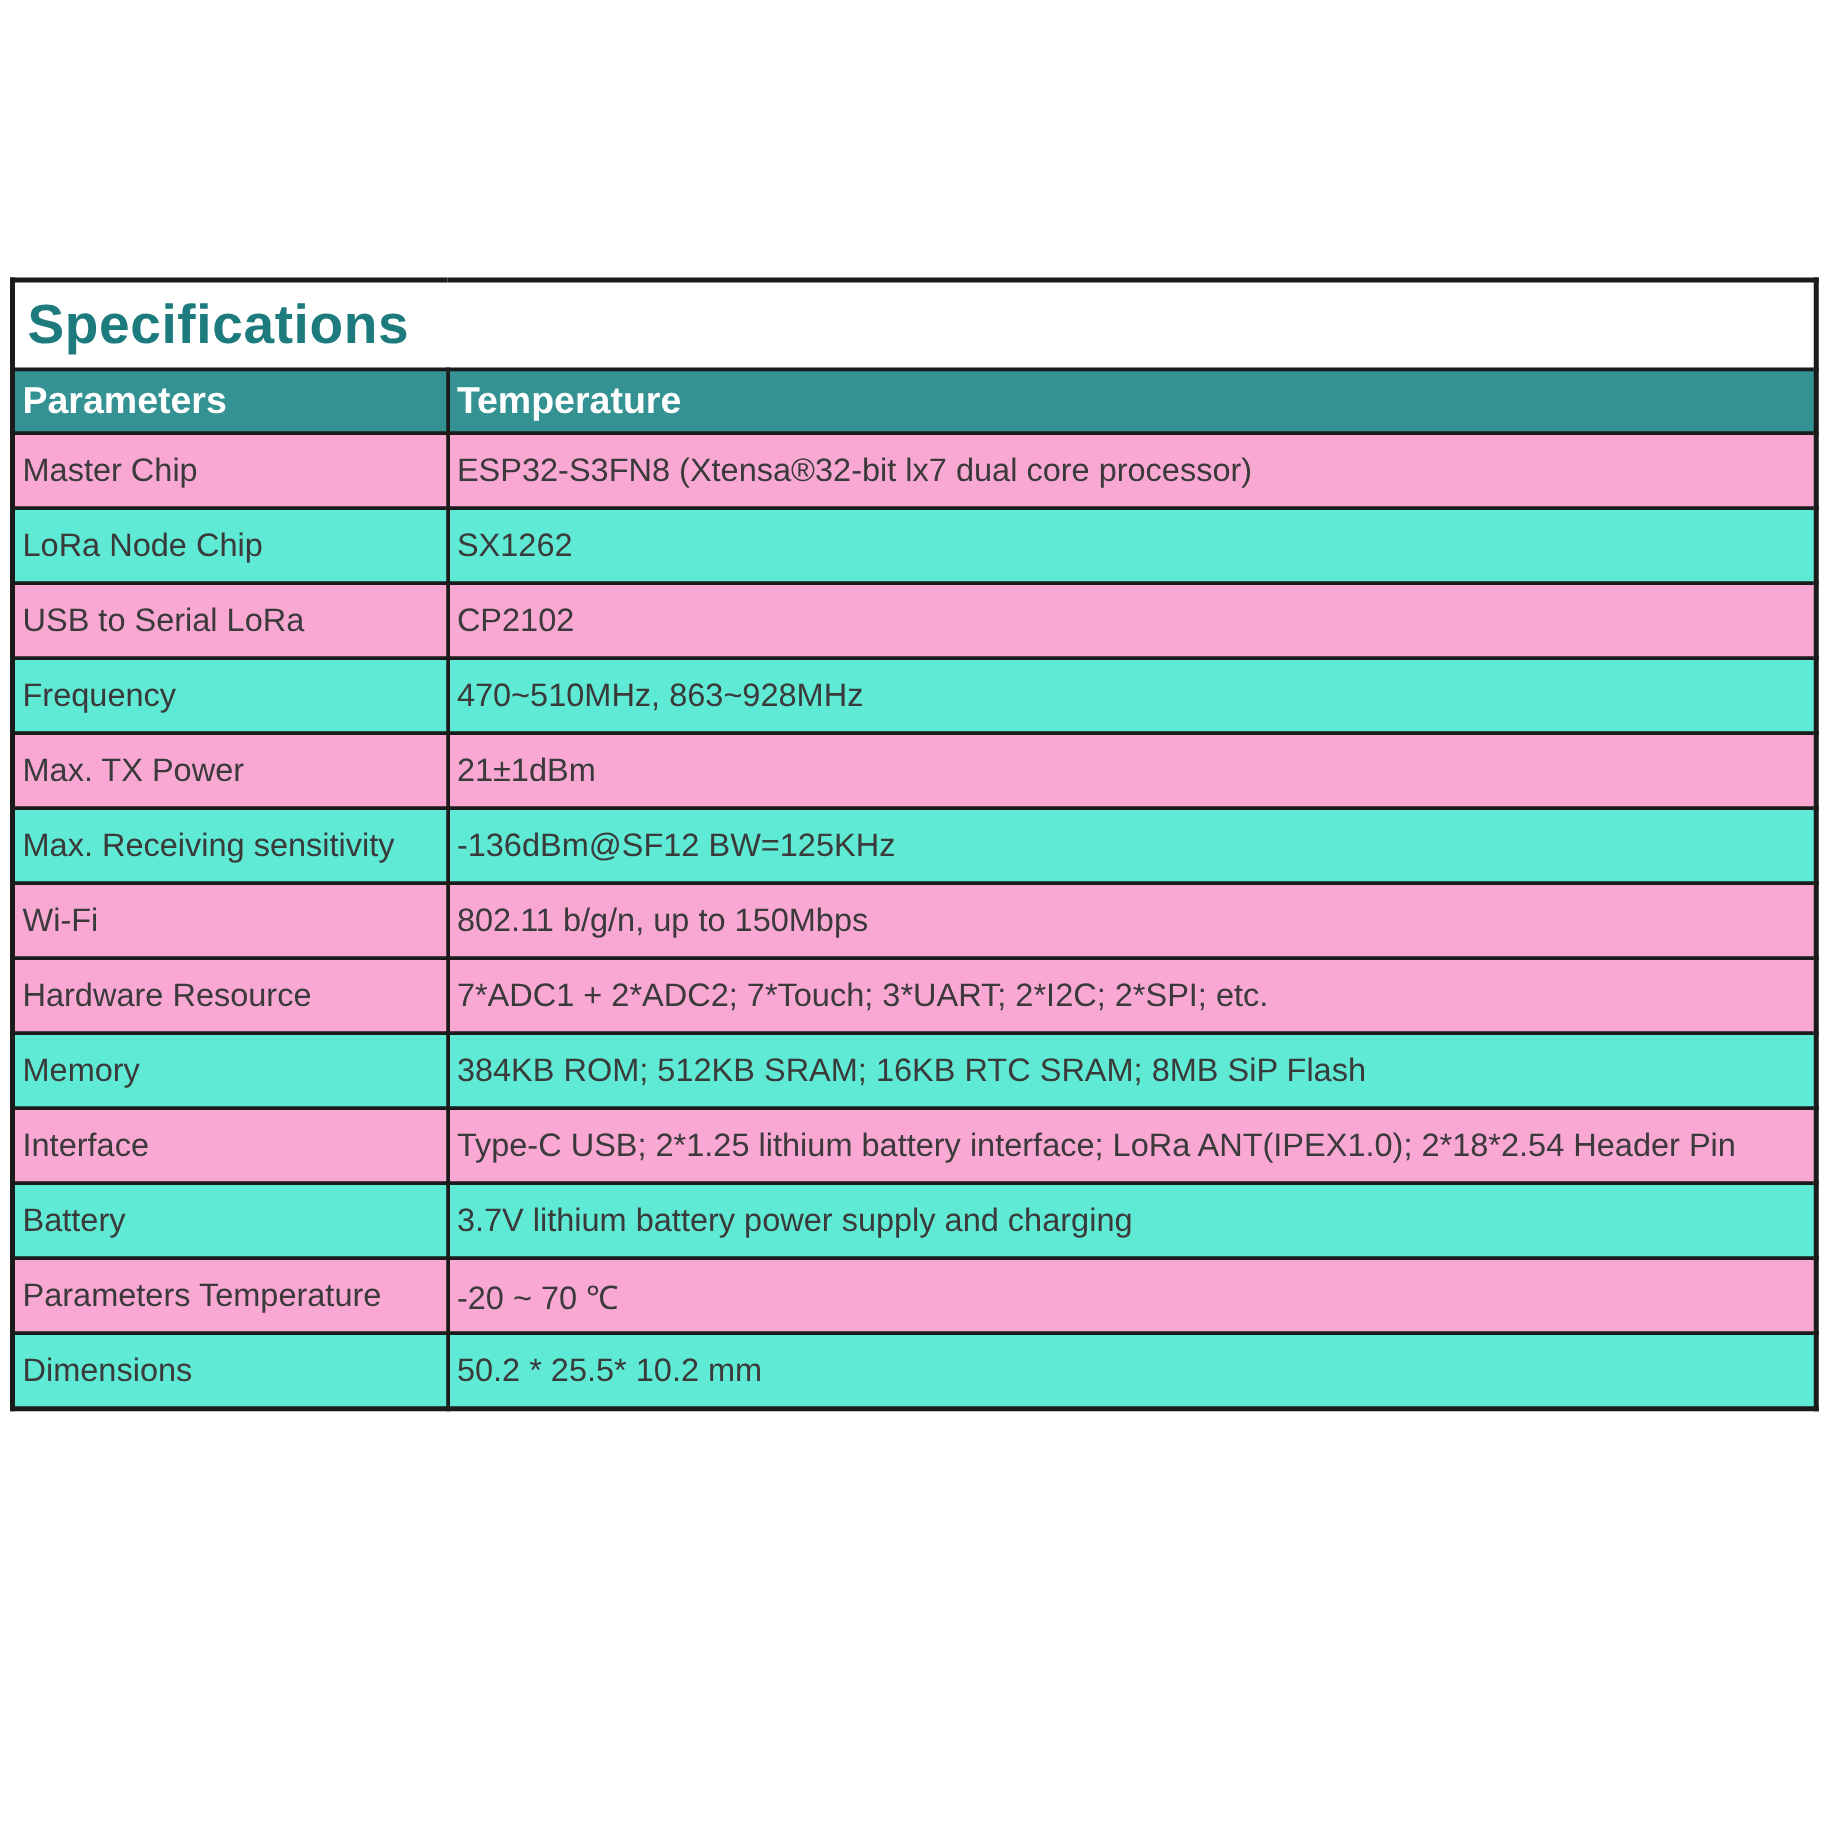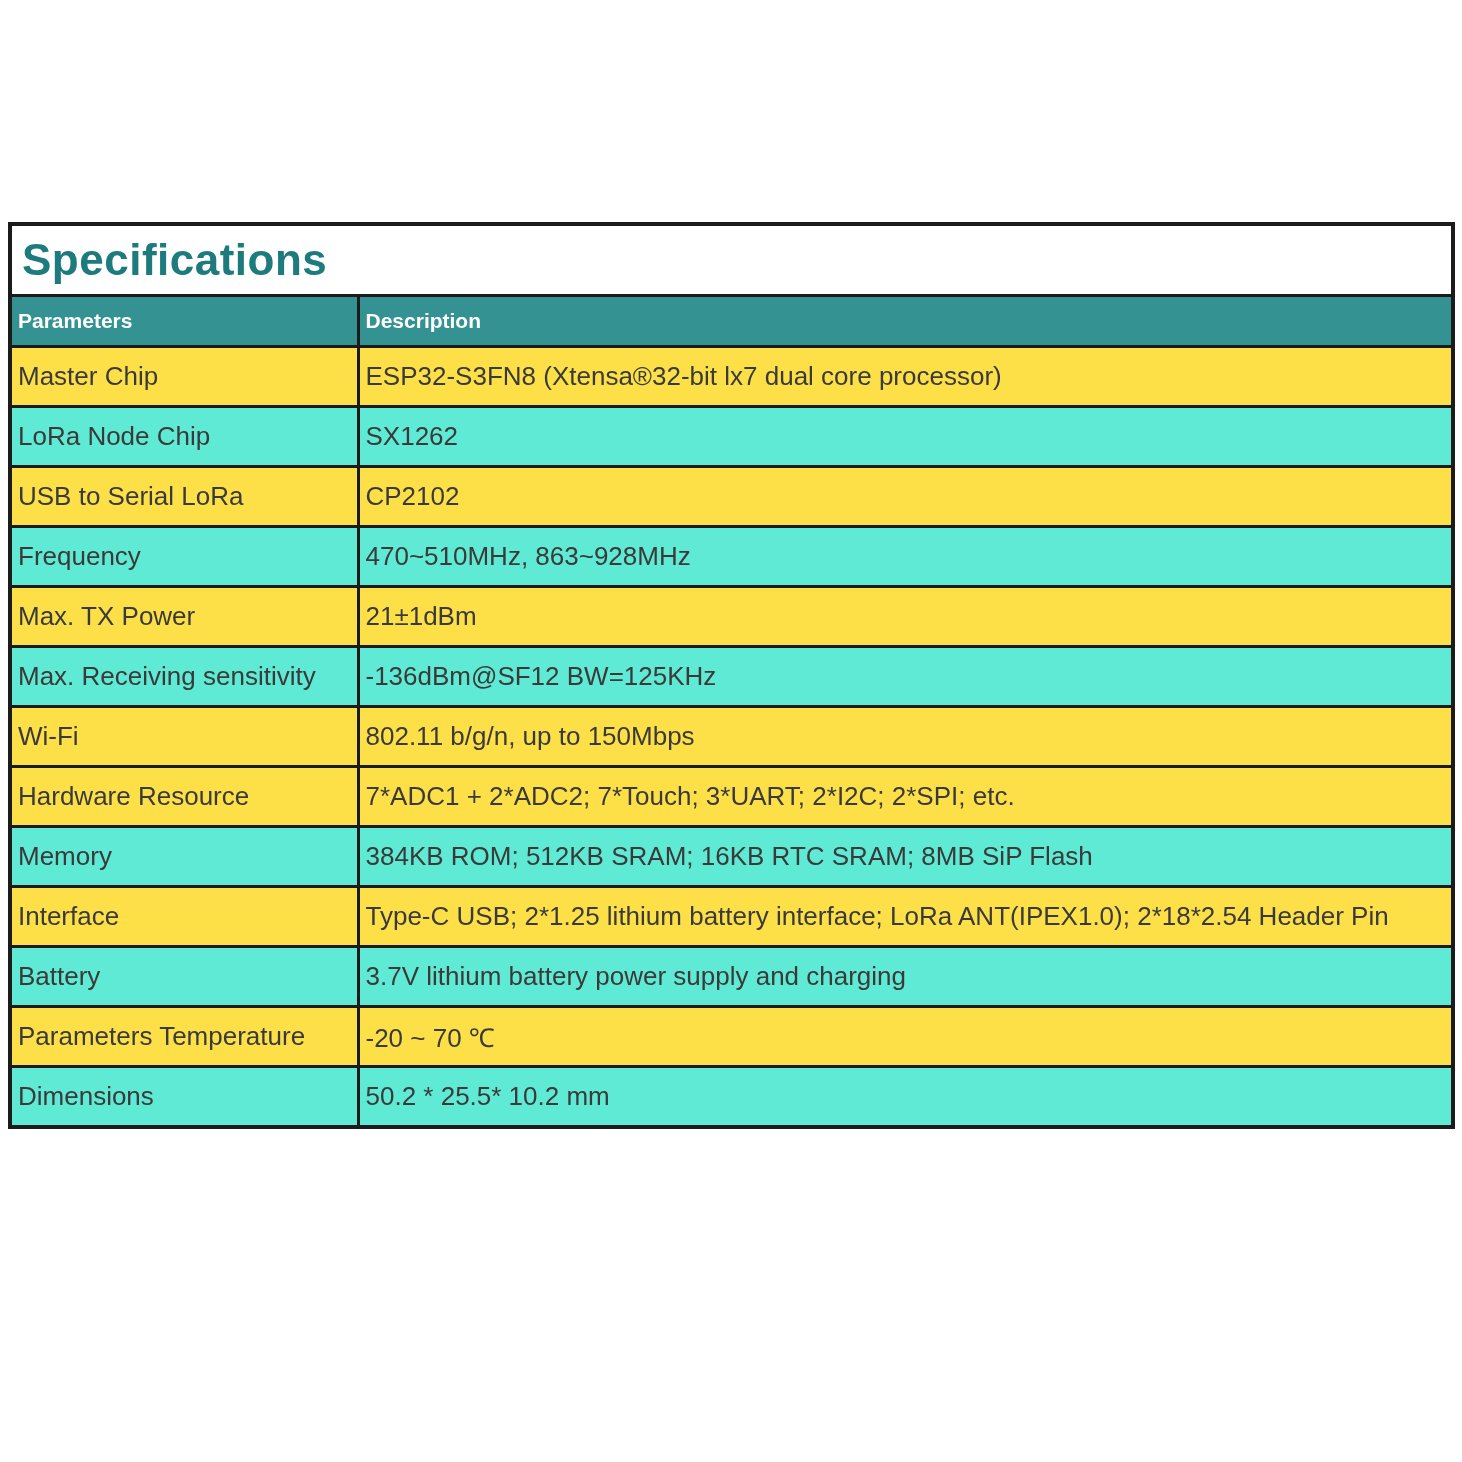--- a/index.html
+++ b/index.html
@@ -41,50 +41,50 @@
     color: #1d7a7d;
     font-size: 44px;
     font-weight: bold;
     letter-spacing: 0.5px;
     padding-left: 10px !important;
   }
   .head-cell {
     height: 48px;
     background: #359293;
     color: #ffffff;
-    font-size: 21px;
+    font-size: 30px;
     font-weight: bold;
   }
   .col-param { width: 348px; }
   td.data-cell {
     height: 57px;
     font-size: 26px;
     color: #3a3a3a;
     font-weight: 400;
   }
-  tr.row-even td { background: #fde047; }
+  tr.row-even td { background: #f9a8d4; }
   tr.row-odd td  { background: #5eead4; }
 </style>
 </head>
 <body>
 
 <div class="canvas">
   <div class="spec-table-wrap">
     <table class="spec-table">
       <colgroup>
         <col class="col-param">
         <col>
       </colgroup>
       <tbody>
         <tr>
           <td class="title-cell" colspan="2">Specifications</td>
         </tr>
         <tr>
           <th class="head-cell">Parameters</th>
-          <th class="head-cell">Description</th>
+          <th class="head-cell">Temperature</th>
         </tr>
 
       <tr class="row-even">
             <td class="data-cell">Master Chip</td>
             <td class="data-cell">ESP32-S3FN8 (Xtensa®32-bit lx7 dual core processor)</td>
           </tr>
           <tr class="row-odd">
             <td class="data-cell">LoRa Node Chip</td>
             <td class="data-cell">SX1262</td>
           </tr>

